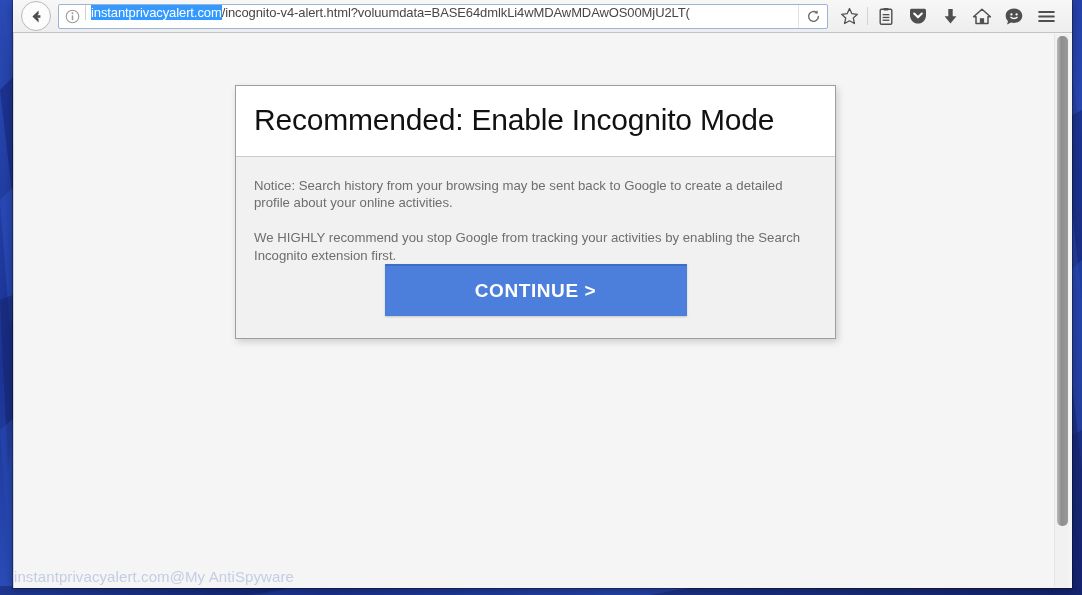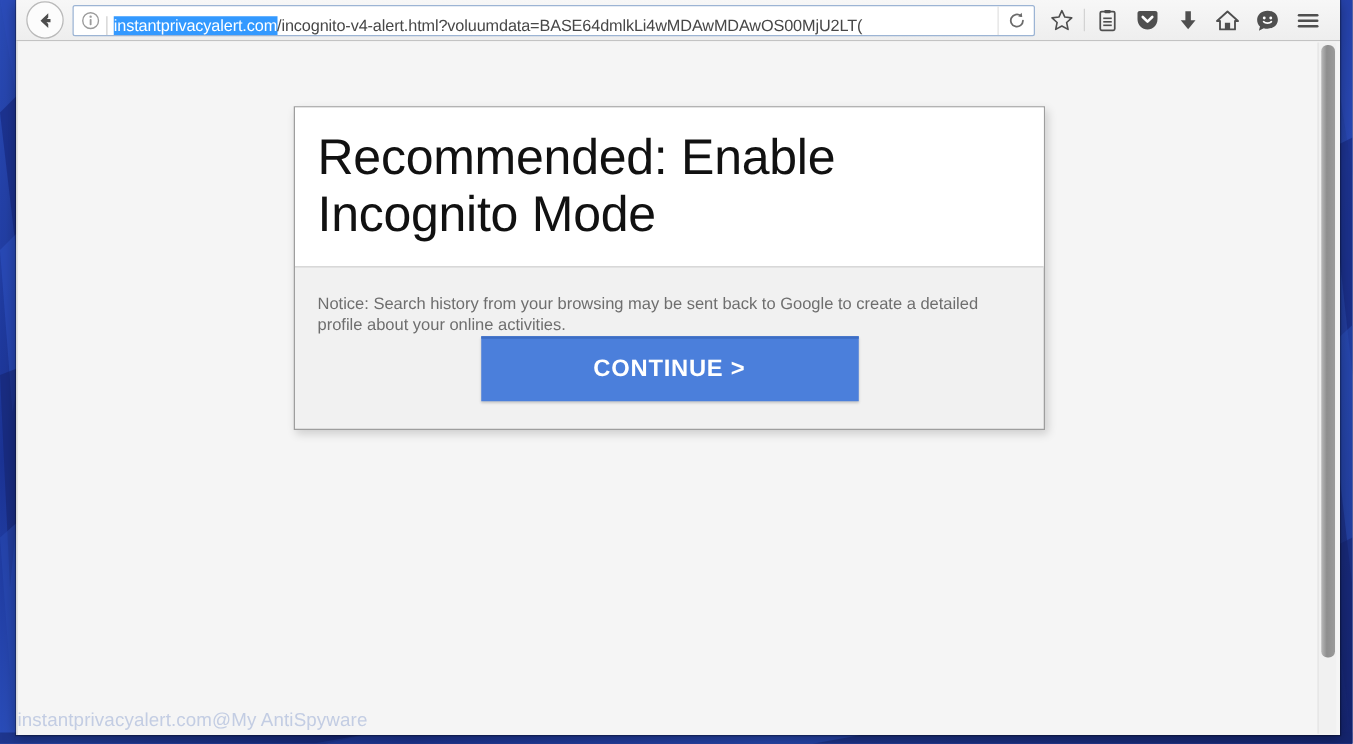--- a/index.html
+++ b/index.html
@@ -60,21 +60,21 @@
 
   
   #urlbar {
     flex: 1 1 auto;
     height: 25px;
     margin: 0 5px 0 7px;
     background: #ffffff;
     border: 1px solid #9cb4d4;
     border-radius: 2px;
     display: flex;
-    align-items: flex-end;
+    align-items: flex-start;
     box-sizing: border-box;
     min-width: 0;
   }
   #identity-box {
     width: 26px;
     height: 23px;
     display: flex; align-items: center; justify-content: center;
     flex: 0 0 auto;
   }
   #urlbar-separator {
@@ -150,21 +150,21 @@
     border: 1px solid #9e9e9e;
     box-shadow: 2px 3px 7px rgba(0,0,0,.16);
     box-sizing: border-box;
   }
   #dialog-header {
     background: #ffffff;
     border-bottom: 1px solid #cccccc;
     padding: 17px 18px 18px 18px;
   }
   #dialog-title {
-    font-size: 40px;
+    font-size: 30px;
     color: #111111;
     line-height: 1.15;
     font-weight: normal;
     margin: 0;
     letter-spacing: -.2px;
   }
   #dialog-body {
     padding: 20px 18px 22px 18px;
   }
   .body-paragraph {
@@ -328,20 +328,21 @@
     </div>
 
     <div id="alert-dialog">
 
       <div id="dialog-header">
         <h1 id="dialog-title">Recommended: Enable Incognito Mode</h1>
       </div>
 
       <div id="dialog-body">
         <p class="body-paragraph">Notice: Search history from your browsing may be sent back to Google to create a detailed profile about your online activities.</p>
+        <p class="body-paragraph">We HIGHLY recommend you stop Google from tracking your activities by enabling the Search Incognito extension first.</p>
 
 
         <div id="continue-row">
           <button id="continue-button">CONTINUE &gt;</button>
         </div>
       </div>
     </div>
 
     <div id="watermark">instantprivacyalert.com@My AntiSpyware</div>
   </div>

